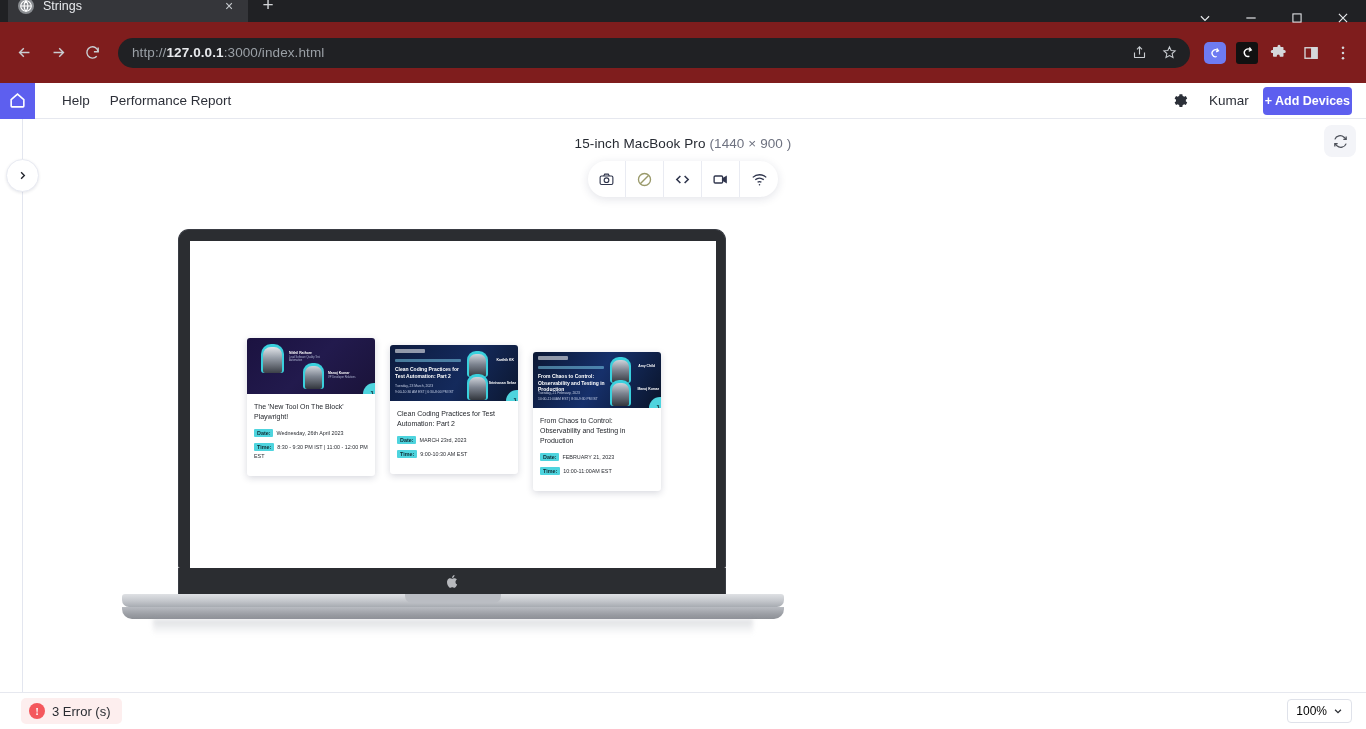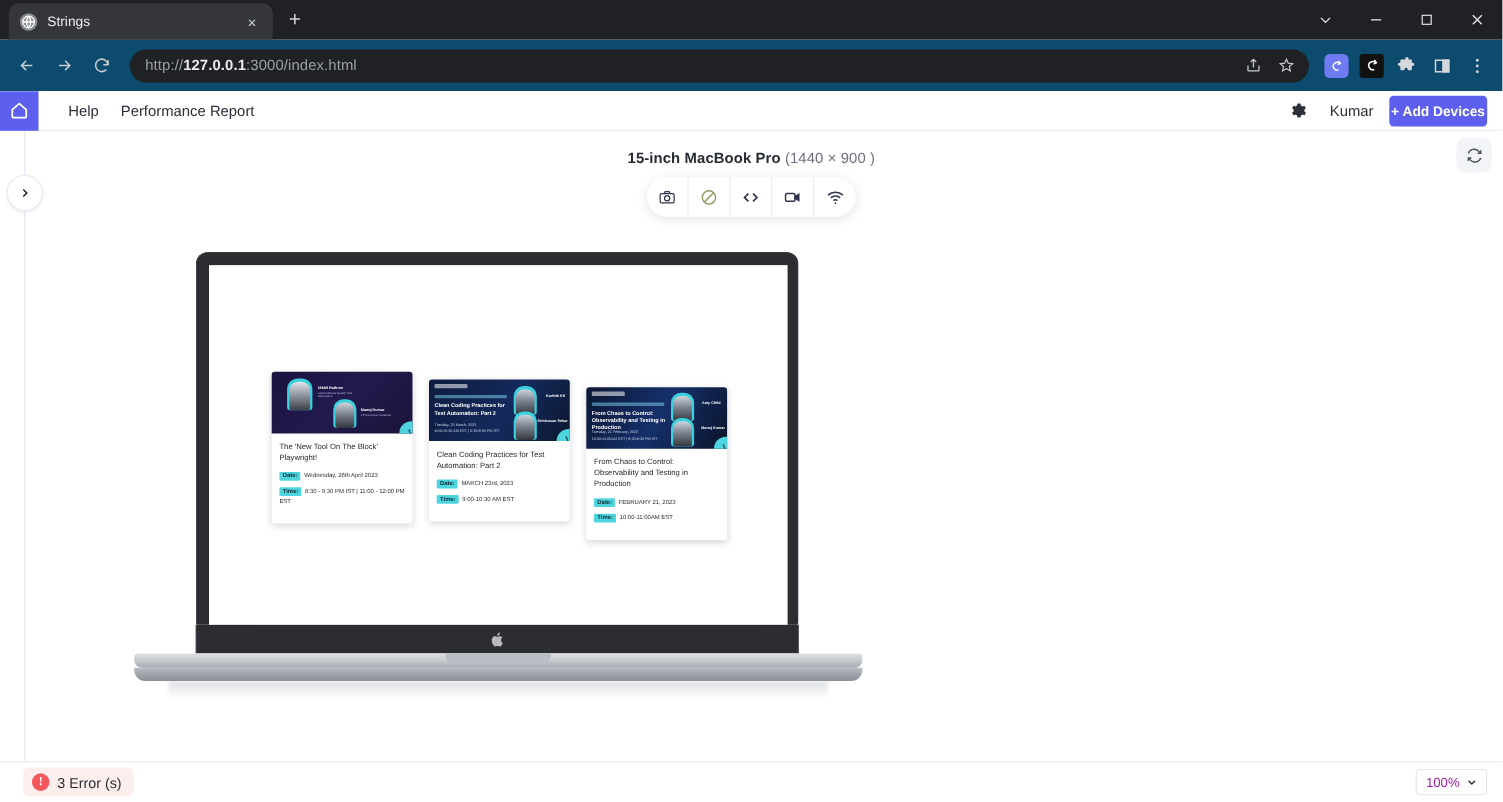--- a/index.html
+++ b/index.html
@@ -6,21 +6,21 @@
   html, body {
     width: 1366px; height: 729px;
     font-family: "Liberation Sans", sans-serif;
     background: #ffffff; overflow: hidden;
   }
 
   
   .browser { width: 1366px; height: 729px; display: flex; flex-direction: column; }
 
   .tabstrip {
-    height: 36px; background: #202124; display: flex; align-items: flex-end;
+    height: 22px; background: #202124; display: flex; align-items: flex-end;
     padding-left: 8px; position: relative;
   }
   .tab {
     width: 240px; height: 33px; background: #35363a; border-radius: 9px 9px 0 0;
     display: flex; align-items: center; padding: 0 10px; gap: 9px; position: relative;
   }
   .tab-favicon {
     width: 16px; height: 16px; border-radius: 50%;
     background: #8a8d91; display: flex; align-items: center; justify-content: center;
     flex: none;
@@ -42,21 +42,21 @@
   .winctl {
     position: absolute; right: 0; top: 0; height: 36px; display: flex; align-items: center;
   }
   .winbtn {
     width: 46px; height: 36px; display: flex; align-items: center; justify-content: center;
     color: #e8eaed;
   }
   .winbtn svg { width: 14px; height: 14px; }
 
   .toolbar {
-    height: 47px; background: #0c4a6e; display: flex; align-items: center;
+    height: 61px; background: #7f1d1d; display: flex; align-items: center;
     padding: 0 8px; gap: 2px;
   }
   .tb-icon {
     width: 32px; height: 32px; display: flex; align-items: center; justify-content: center;
     border-radius: 50%; color: #c9cdd1; flex: none;
   }
   .tb-icon svg { width: 17px; height: 17px; }
   .omnibox {
     flex: 1; height: 30px; background: #202124; border-radius: 16px; margin: 0 8px;
     display: flex; align-items: center; padding: 0 14px; position: relative;
@@ -124,21 +124,21 @@
     border-radius: 50%; background: #fff; border: 1px solid #e8eaf2;
     display: flex; align-items: center; justify-content: center; color: #20232c;
     box-shadow: 0 1px 3px rgba(20,25,60,.10);
   }
   .rail-toggle svg { width: 11px; height: 11px; }
 
   .device-title {
     text-align: center; font-size: 13.5px; color: #6e7280; margin-top: 17px;
     letter-spacing: .1px;
   }
-  .device-title b { color: #272b33; font-weight: 700; }
+  .device-title b { color: #272b33; font-weight: 400; }
 
   .refresh-btn {
     position: absolute; right: 10px; top: 6px; width: 32px; height: 32px;
     border-radius: 8px; background: #f3f4f8;
     display: flex; align-items: center; justify-content: center; color: #4c5059;
   }
   .refresh-btn svg { width: 17px; height: 17px; }
 
   .devtoolbar {
     position: absolute; left: 50%; transform: translateX(-50%); top: 42px;
@@ -276,21 +276,21 @@
     width: 16px; height: 16px; border-radius: 50%; background: #f4575c;
     color: #fff; font-size: 11px; font-weight: 700; line-height: 16px;
     text-align: center; flex: none; font-family: "Liberation Serif", serif;
   }
   .err-text { font-size: 13px; color: #2a2d33; }
   .status-spacer { flex: 1; }
   .zoomctl {
     display: flex; align-items: center; gap: 6px; border: 1px solid #dfe2ea;
     border-radius: 4px; padding: 4px 8px;
   }
-  .zoom-val { font-size: 12px; color: #a21caf; }
+  .zoom-val { font-size: 12px; color: #000000; }
   .zoomctl svg { width: 10px; height: 10px; color: #2a2d33; }
 </style>
 </head>
 <body>
 
 <div class="browser">
 
   <div class="tabstrip">
     <div class="tab">
       <span class="tab-favicon">

